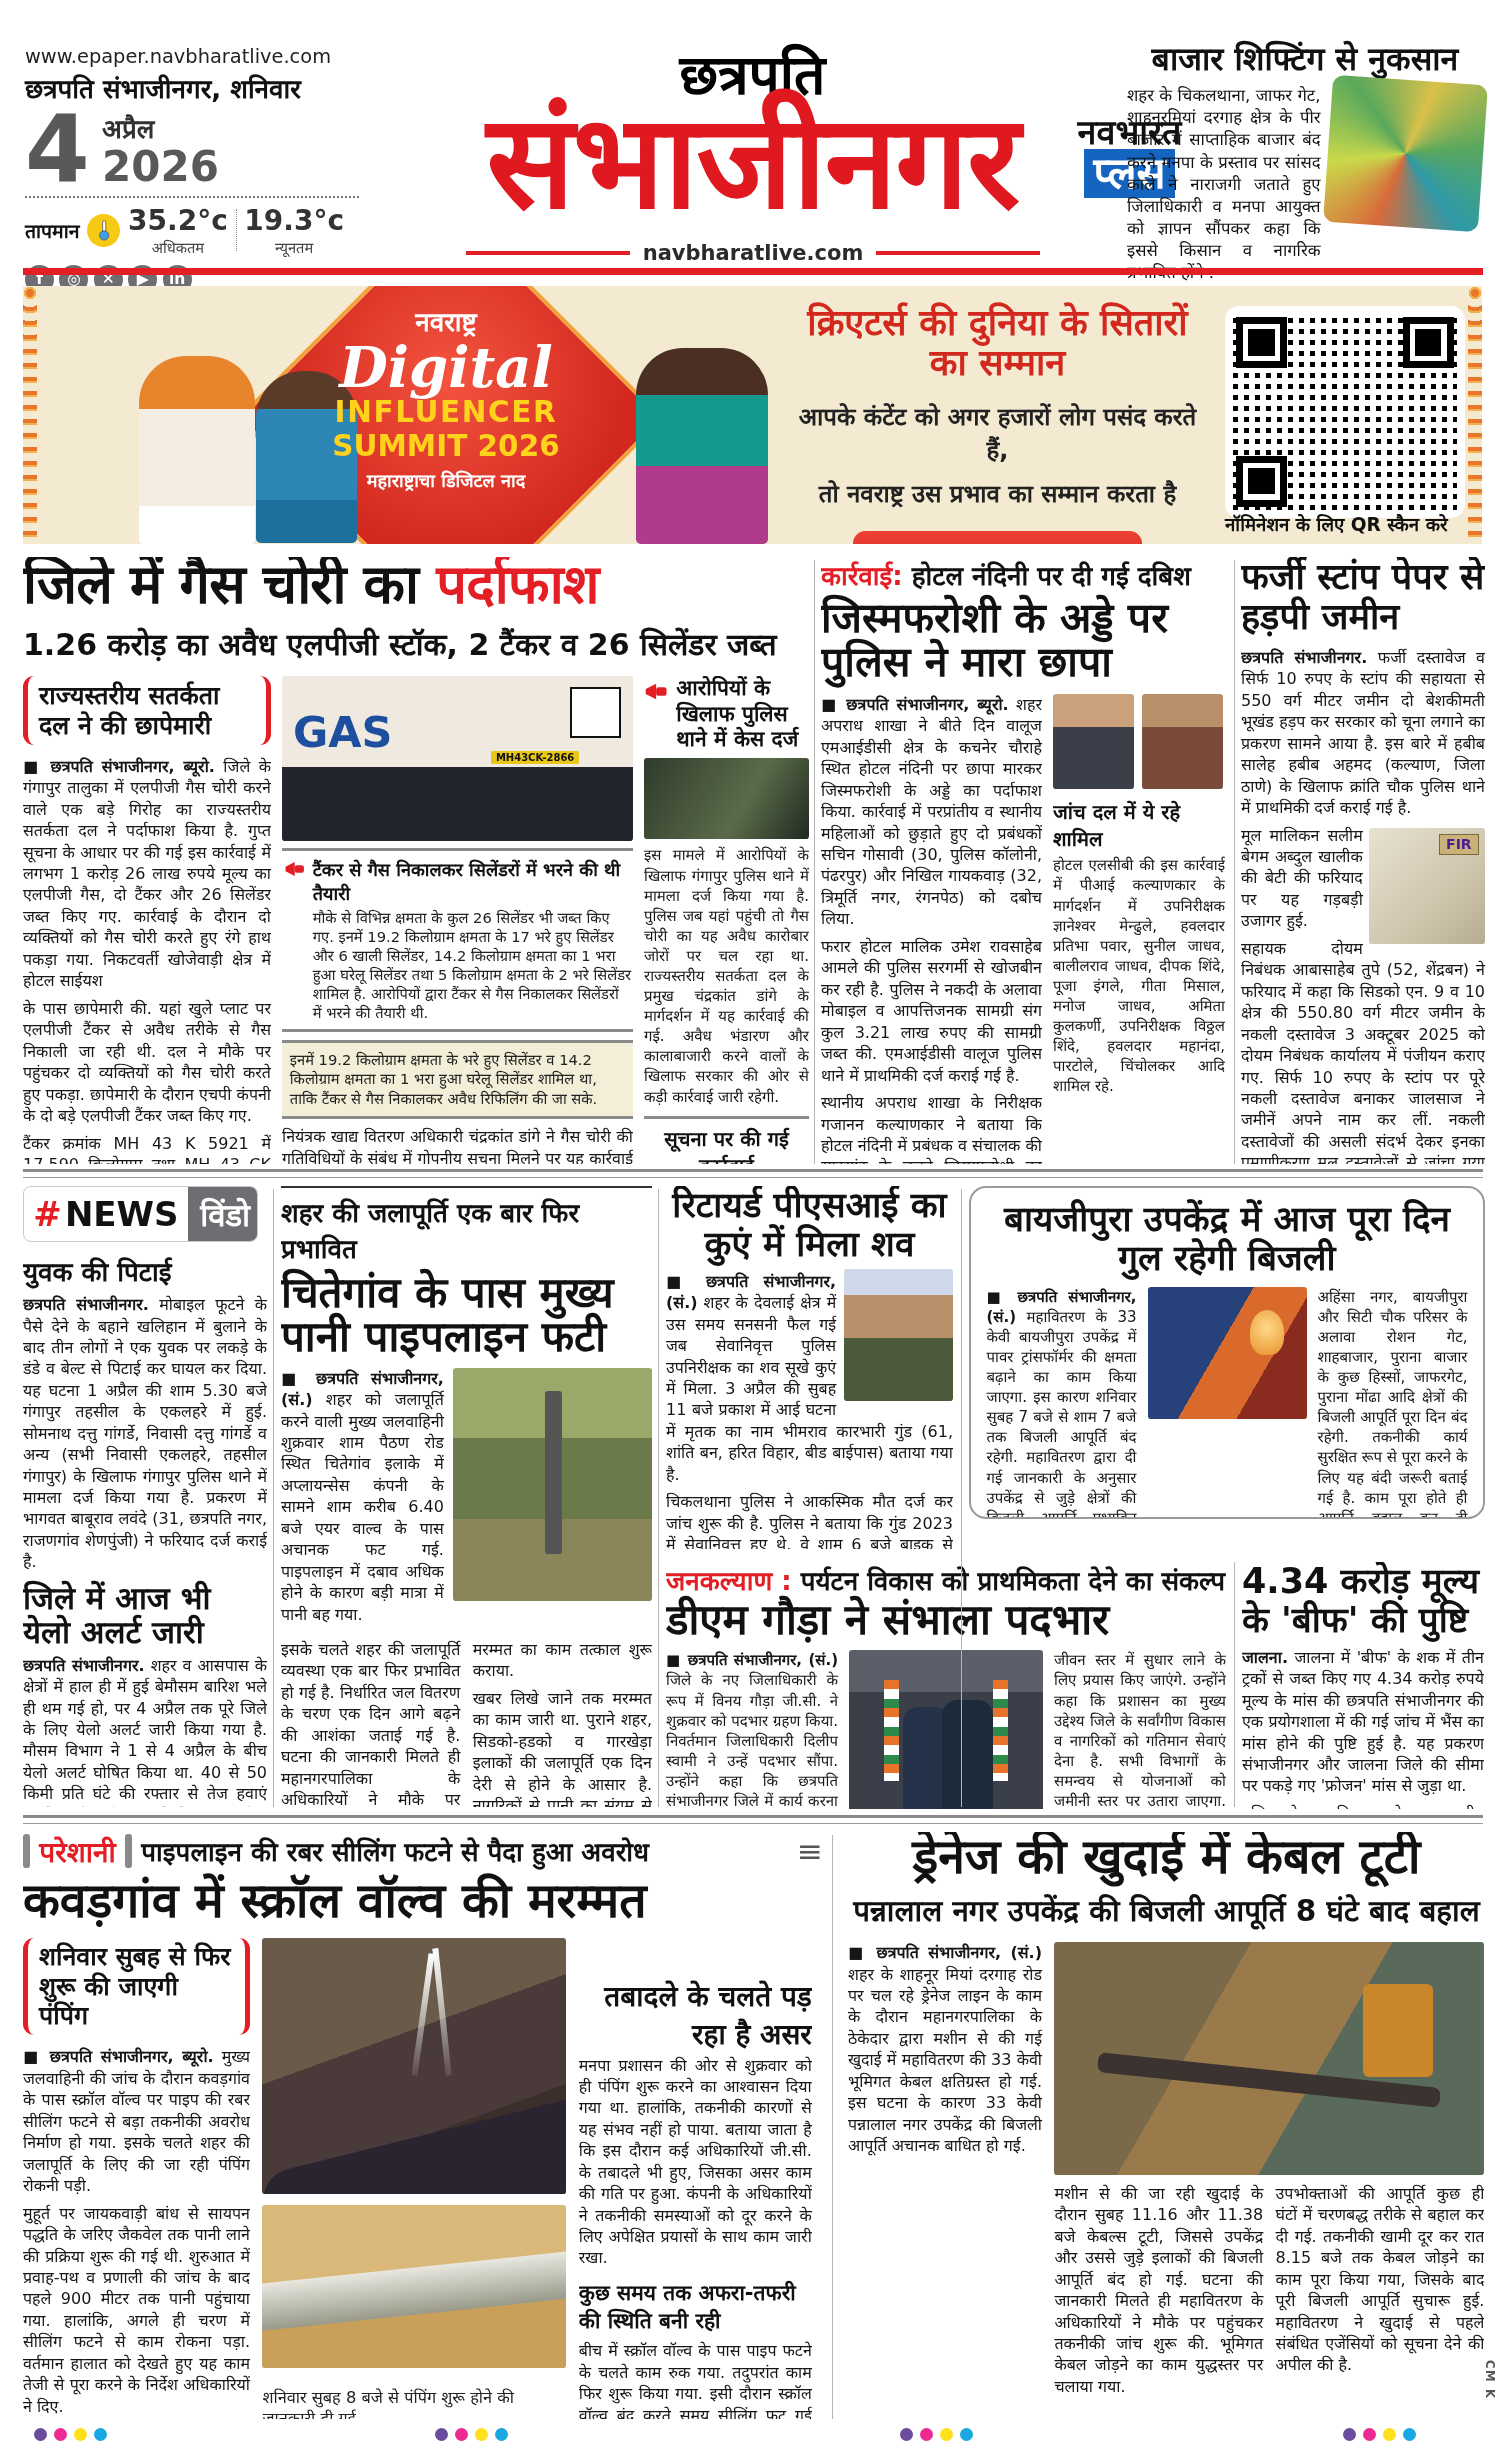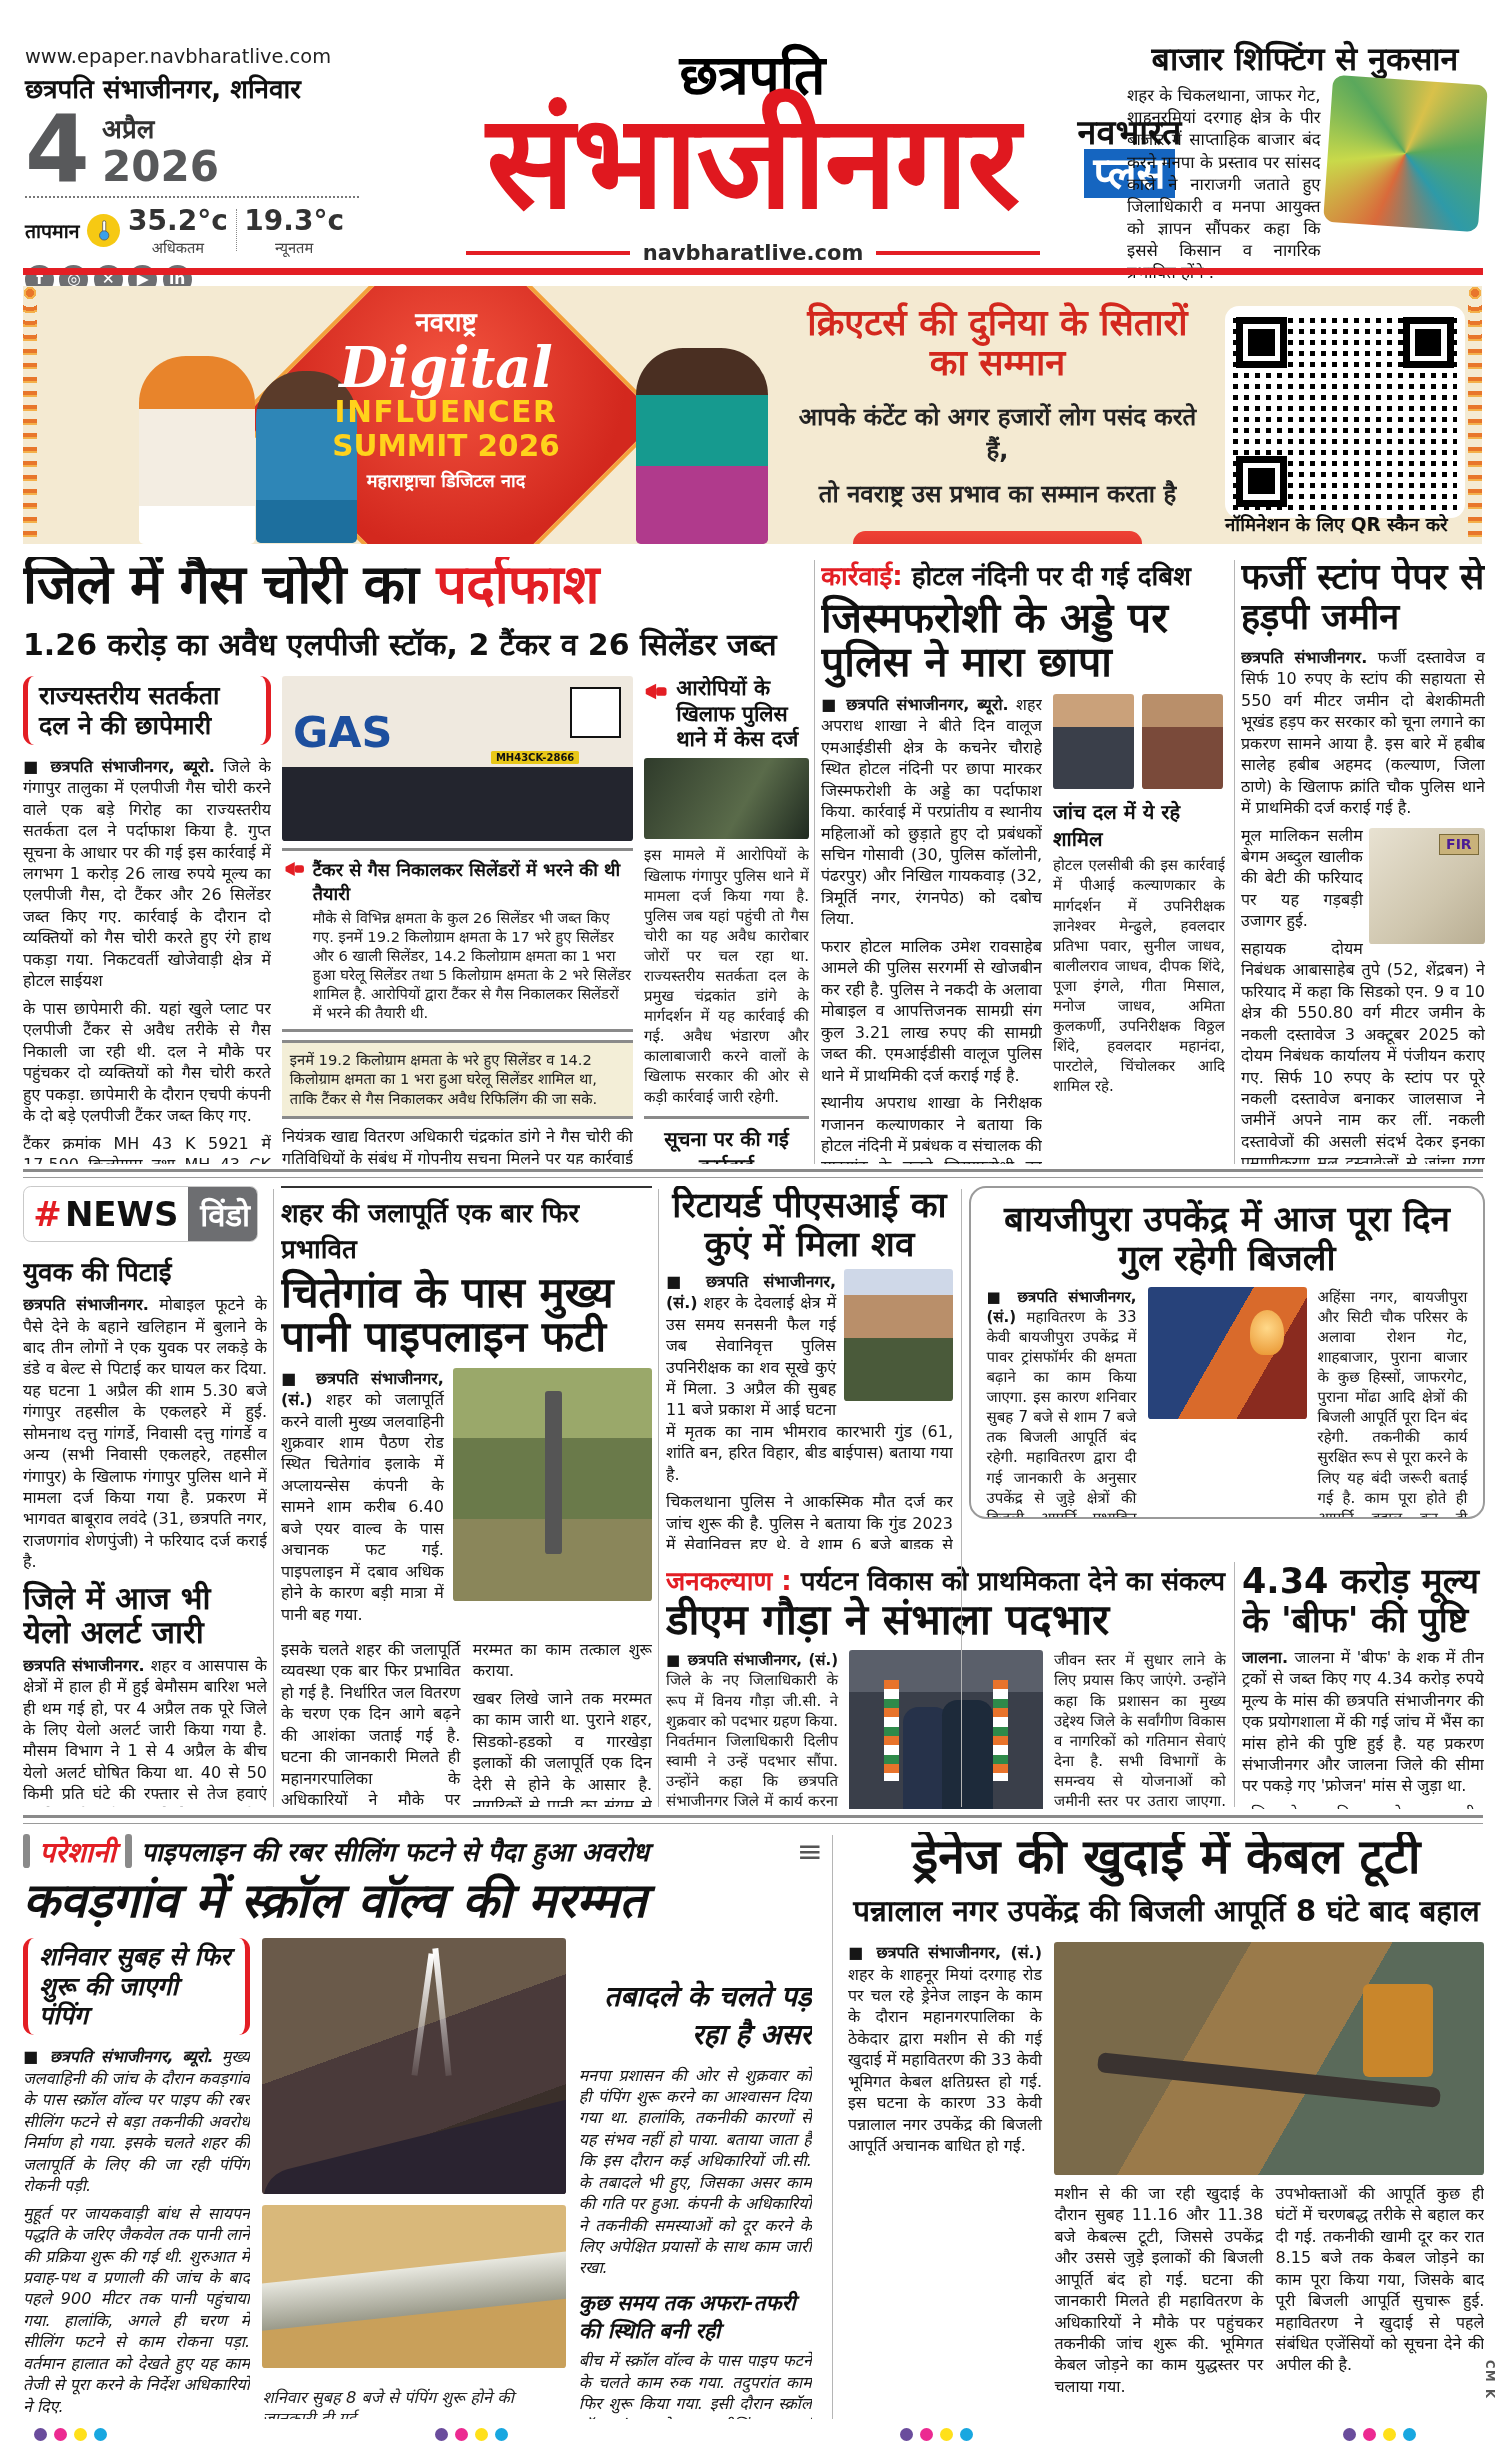--- a/index.html
+++ b/index.html
@@ -366,21 +366,21 @@
       <p>पुलिस के मुताबिक इसके बाद करीब 83,988 किलो 'फ्रोजन' मांस और तीन ट्रकों को जब्त किया गया था. यह मांस कार्यकर्ताओं से सूचना मिलने के बाद जब्त किया गया था.</p>
     </div>
   </div>
 
   <div class="vr" style="left:273px;top:1189px;height:618px;"></div>
   <div class="vr" style="left:658px;top:1189px;height:618px;"></div>
   <div class="vr" style="left:961px;top:1189px;height:618px;"></div>
   <div class="vr" style="left:1234px;top:1562px;height:245px;"></div>
   <div class="hr2" style="top:1815px;"></div>
 
-  <div class="abs clip" style="left:23px;top:1832px;width:800px;height:587px;font-style:italic;">
+  <div class="abs clip" style="left:23px;top:1832px;width:800px;height:587px;">
     <div class="kick5">
       <span class="gb"></span>
       <span class="red" style="font-size:28px;font-weight:800;">परेशानी</span>
       <span class="gb"></span>
       <span style="font-size:26px;font-weight:800;">पाइपलाइन की रबर सीलिंग फटने से पैदा हुआ अवरोध</span>
       <span style="margin-left:auto;font-size:31px;color:#555;">≡</span>
     </div>
     <div class="h-62" style="margin-top:6.2px;">कवड़गांव में स्क्रॉल वॉल्व की मरम्मत</div>
     <div style="display:flex;gap:12.4px;margin-top:12.4px;">
       <div style="width:227px;" class="clip">
@@ -396,21 +396,21 @@
           <span style="position:absolute;left:52%;top:6%;width:6.2px;height:48%;background:linear-gradient(#fff,rgba(255,255,255,.1));transform:rotate(8deg);"></span>
           <span style="position:absolute;left:58%;top:4%;width:6.2px;height:50%;background:linear-gradient(#fff,rgba(255,255,255,.1));transform:rotate(-6deg);"></span>
         </div>
         <div class="ph" style="width:100%;height:163px;margin-top:11px;background:linear-gradient(#d9b87a 0 55%,#c9a express 55%);background:linear-gradient(#d9b87a 0 55%,#c9a05a 55%);">
           <span style="position:absolute;left:-10%;top:38%;width:130%;height:47px;background:linear-gradient(#e8e8e0,#9a9a8a);border-radius:23px;transform:rotate(-6deg);"></span>
         </div>
         <div class="cap" style="margin-top:19px;font-size:16.3px;">शनिवार सुबह 8 बजे से पंपिंग शुरू होने की जानकारी दी गई .</div>
       </div>
       <div style="width:233px;" class="clip">
         <div style="font-size:28px;font-weight:800;text-align:right;margin-top:38px;">तबादले के चलते पड़ रहा है असर</div>
-        <div class="jb" style="margin-top:13px;">मनपा प्रशासन की ओर से शुक्रवार को ही पंपिंग शुरू करने का आश्वासन दिया गया था. हालांकि, तकनीकी कारणों से यह संभव नहीं हो पाया. बताया जाता है कि इस दौरान कई अधिकारियों जी.सी. के तबादले भी हुए, जिसका असर काम की गति पर हुआ. कंपनी के अधिकारियों ने तकनीकी समस्याओं को दूर करने के लिए अपेक्षित प्रयासों के साथ काम जारी रखा.</div>
+        <div class="jb" style="margin-top:3px;">मनपा प्रशासन की ओर से शुक्रवार को ही पंपिंग शुरू करने का आश्वासन दिया गया था. हालांकि, तकनीकी कारणों से यह संभव नहीं हो पाया. बताया जाता है कि इस दौरान कई अधिकारियों जी.सी. के तबादले भी हुए, जिसका असर काम की गति पर हुआ. कंपनी के अधिकारियों ने तकनीकी समस्याओं को दूर करने के लिए अपेक्षित प्रयासों के साथ काम जारी रखा.</div>
         <div style="font-size:21px;font-weight:800;margin-top:9.3px;">कुछ समय तक अफरा-तफरी की स्थिति बनी रही</div>
         <div class="jb" style="margin-top:6.2px;">बीच में स्क्रॉल वॉल्व के पास पाइप फटने के चलते काम रुक गया. तदुपरांत काम फिर शुरू किया गया. इसी दौरान स्क्रॉल वॉल्व बंद करते समय सीलिंग फट गई थी. इसके चलते काम में एक बार फिर बड़ी बाधाएं आईं और फिर से मरम्मत कार्य शुरू करने की नौबत आई. देर रात तक पाइप लगाने का काम जारी रहा. अधिकारियों की जांच के बाद पंपिंग बहाली की तैयारी पूरी की गई.</div>
       </div>
     </div>
   </div>
 
   <div class="abs clip" style="left:848px;top:1832px;width:637px;height:587px;">
     <div class="h-62" style="text-align:center;">ड्रेनेज की खुदाई में केबल टूटी</div>
     <div style="font-size:29.5px;font-weight:800;text-align:center;margin-top:7.8px;">पन्नालाल नगर उपकेंद्र की बिजली आपूर्ति 8 घंटे बाद बहाल</div>
     <div style="display:flex;gap:12.4px;margin-top:12.4px;">

